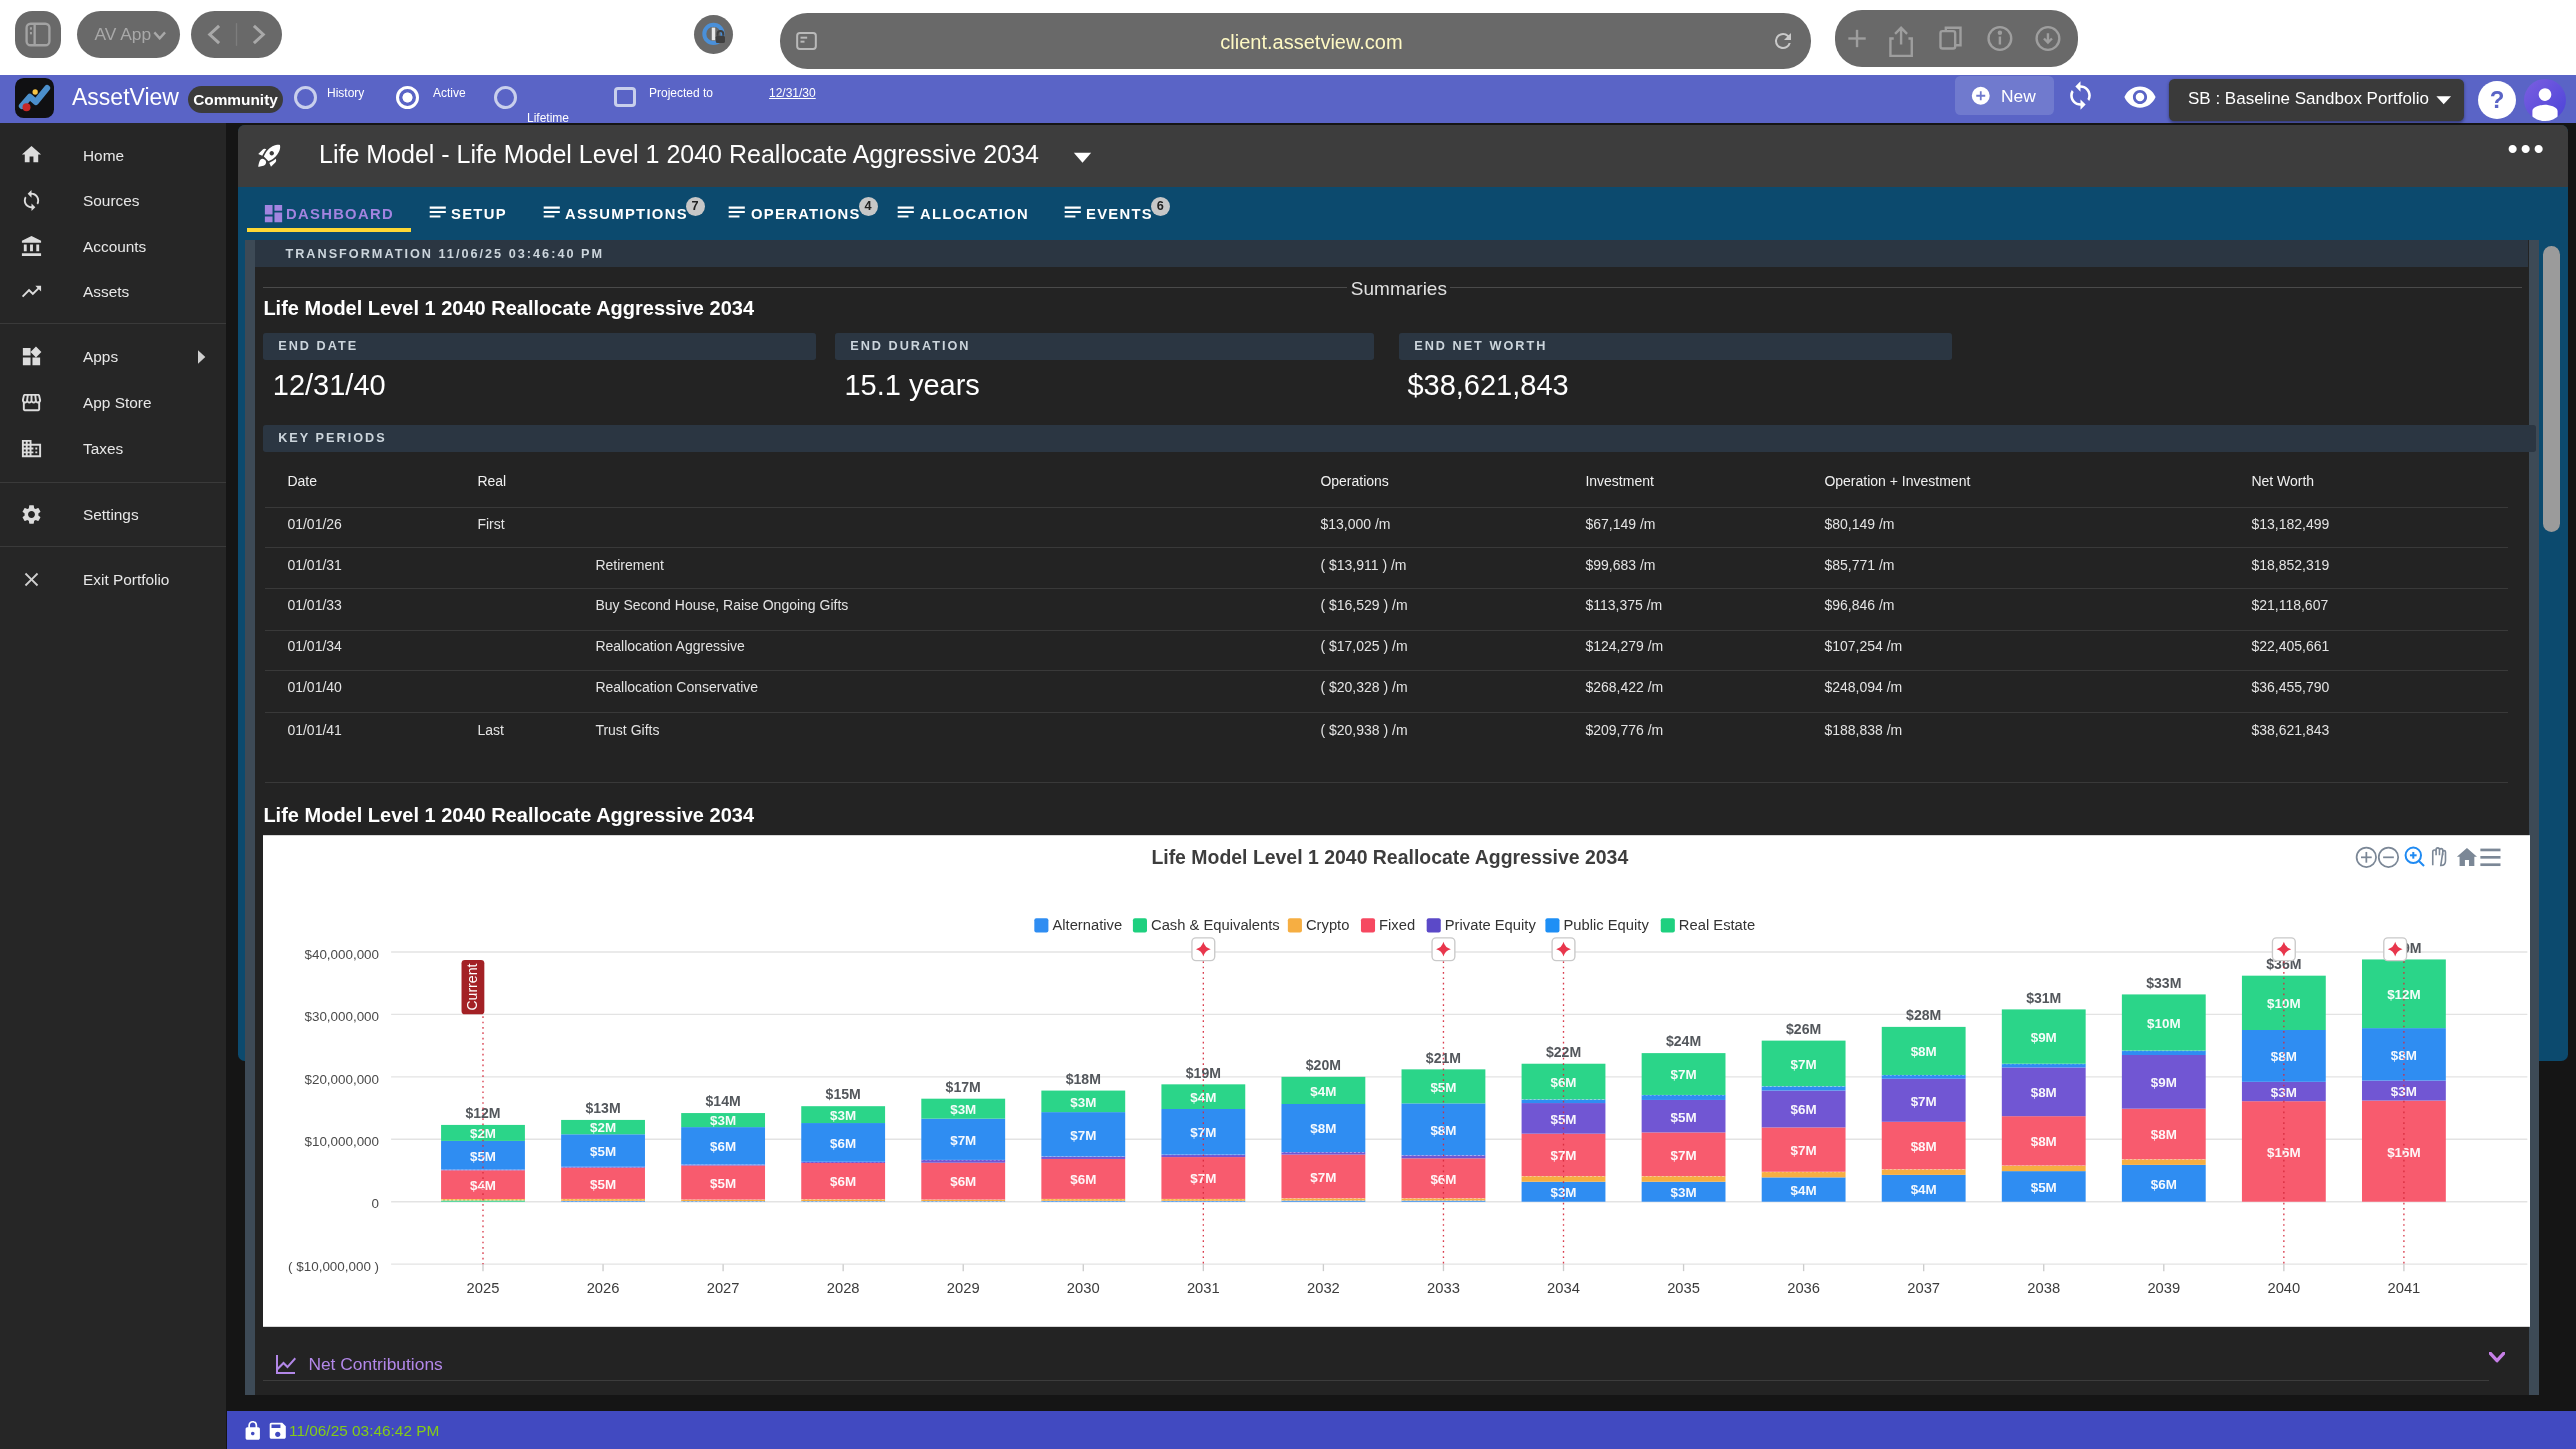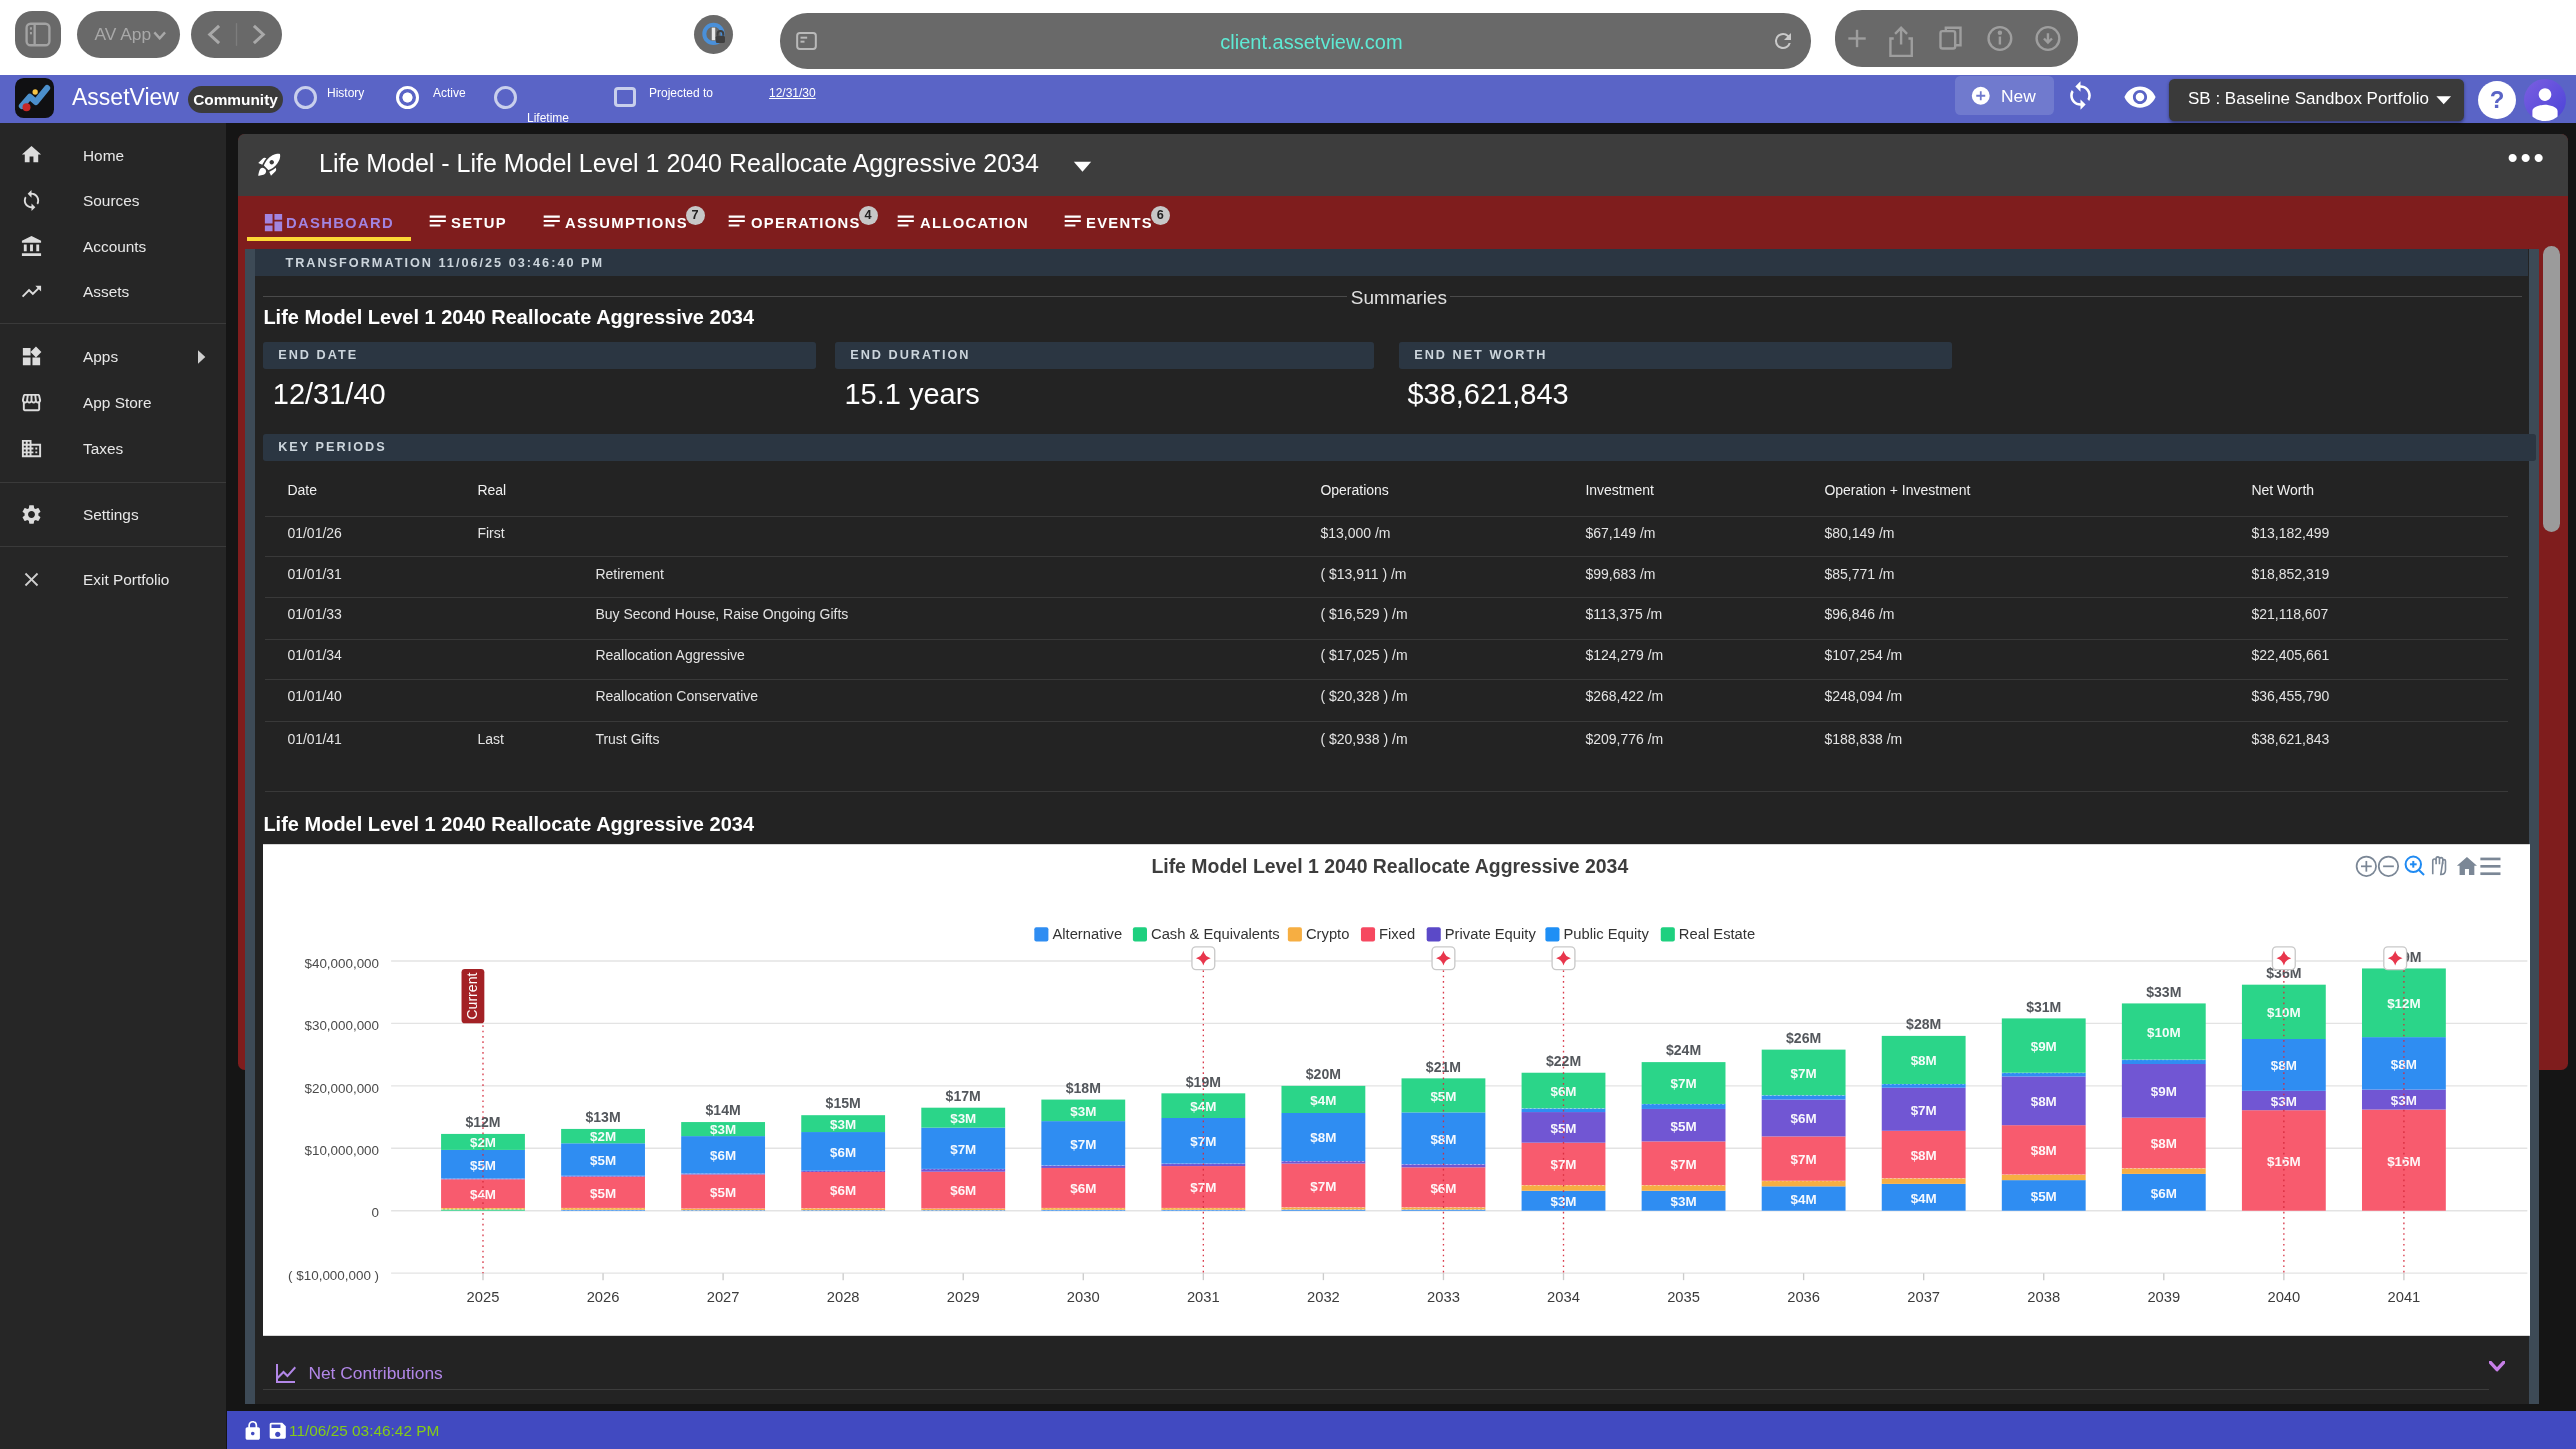--- a/index.html
+++ b/index.html
@@ -5,38 +5,38 @@
 * { margin:0; padding:0; box-sizing:border-box; }
 html,body { width:2576px; height:1449px; overflow:hidden; background:#151515;
   font-family:"Liberation Sans", sans-serif; }
 
 #chrome { position:absolute; left:0; top:0; width:2576px; height:81px; background:#ffffff; border-bottom:1.3px solid #d8d8d8; }
 .cbtn { position:absolute; background:#696969; border-radius:17.4px; }
 .pill { border-radius:27px; }
 .cicon { stroke:#a3a3a3; fill:none; stroke-width:3.5; }
 #urlbar { position:absolute; left:780px; top:13.4px; width:1031px; height:56px;
   background:#696969; border-radius:27.5px; color:#f2f2f2; }
-#urltext { position:absolute; width:100%; text-align:center; top:18px; font-size:20px; color:#5eead4;padding-left:32px; }
+#urltext { position:absolute; width:100%; text-align:center; top:18px; font-size:20px; color:#fef9c3;padding-left:32px; }
 
 #apphdr { position:absolute; left:0; top:75px; width:2576px; height:48px; background:#5a64c6; }
 #logo { position:absolute; left:14.8px; top:2.7px; width:39px; height:40px; background:#101012; border-radius:8.7px; }
 .hdrtxt { color:#ffffff; font-size:12px; }
 .radio { position:absolute; width:23px; height:23px; border:3.4px solid #c9cfec; border-radius:50%; }
 #newbtn { position:absolute; left:1955px; top:1.3px; width:99px; height:39px; background:#707ace;
   border-radius:5.4px; color:#fff; font-size:17.4px; }
 #sbpill { position:absolute; left:2169px; top:4px; width:295px; height:42px; background:#3a3a3a;
   border-radius:5.4px; color:#fff; font-size:17px; box-shadow:0 1.3px 3.4px rgba(0,0,0,.4); }
 
 #sidebar { position:absolute; left:0; top:123px; width:226px; height:1326px; background:#262626; }
 .sitem { position:absolute; left:0; width:226px; height:27px; color:#e7e7e7; font-size:15.4px; }
 .sitem .lbl { position:absolute; left:83px; top:4px; }
 .sitem svg { position:absolute; left:20px; top:0.7px; }
 .ssep { position:absolute; left:0; width:226px; height:0; border-top:1.3px solid #3a3a3a; }
 
-#card { position:absolute; left:238px; top:134px; width:2330px; height:936px; background:#7f1d1d; border-radius:6.7px; }
+#card { position:absolute; left:238px; top:125px; width:2330px; height:936px; background:#0c4a6e; border-radius:6.7px; }
 #cardtitle { position:absolute; left:0; top:0; width:2330px; height:62px; background:#3d3d3d;
   border-radius:6.7px 6.7px 0 0; color:#fff; }
 #tabs { position:absolute; left:0; top:62px; width:2330px; height:51px; color:#fff; }
 .tab { position:absolute; top:19px; font-size:14.8px; letter-spacing:1.3px; font-weight:bold; }
 .badge { position:absolute; top:-9.4px; width:19px; height:19px; background:#c7c7c7; color:#222;
   border-radius:50%; font-size:12.7px; text-align:center; line-height:19px; font-weight:bold; }
 
 #panel { position:absolute; left:7.4px; top:115px; width:2294px; height:1155px; background:#232323;
   border-left:10.7px solid #3d4a56; border-right:10.7px solid #3d4a56; }
 

